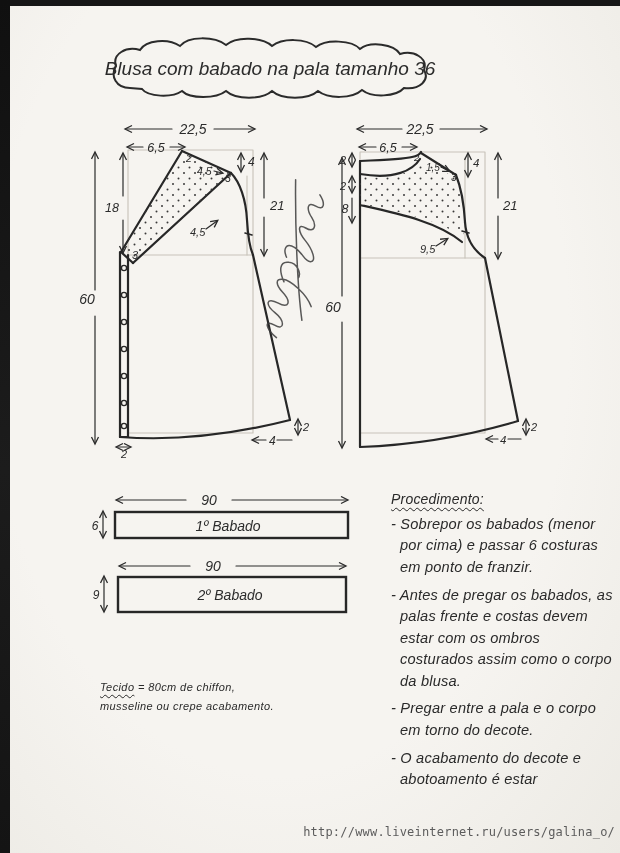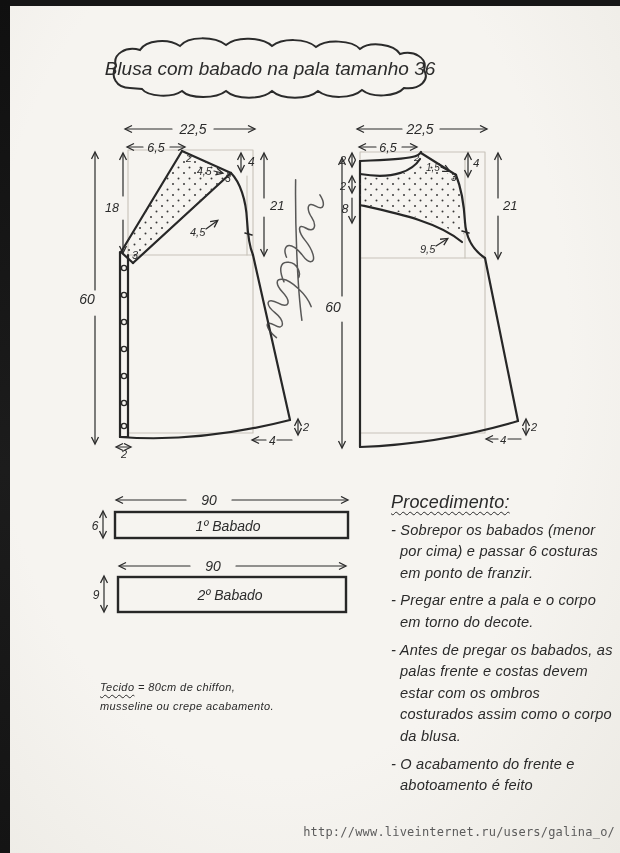--- a/index.html
+++ b/index.html
@@ -8,21 +8,21 @@
     background:radial-gradient(ellipse at 45% 40%, #f6f4f0 60%, #eceae4 100%);
     font-family:"Liberation Sans",sans-serif;color:#2b2b2b;
   }
   .edge-top{position:absolute;left:0;top:0;width:620px;height:6px;background:#161616;}
   .edge-left{position:absolute;left:0;top:0;width:10px;height:853px;background:linear-gradient(180deg,#101010 0%,#1c1c1c 55%,#141414 100%);}
   svg text{font-family:"Liberation Sans",sans-serif;fill:#2b2b2b;font-style:italic;}
   .hand{font-style:italic;color:#2a2a2a;}
   .wavy{text-decoration:underline;text-decoration-style:wavy;text-underline-offset:3px;text-decoration-thickness:1px;}
   .fabric-note{position:absolute;left:100px;top:678px;width:300px;font-size:11px;line-height:1.7;letter-spacing:.4px;}
   .procedure{position:absolute;left:391px;top:489px;width:224px;font-size:14.6px;line-height:1.48;letter-spacing:.2px;}
-  .procedure .heading{font-size:18px;display:inline-block;margin-bottom:4px;font-style:italic;}
+  .procedure .heading{font-size:14px;display:inline-block;margin-bottom:4px;font-style:italic;}
   .procedure p{margin:0 0 6px 0;text-indent:-9px;padding-left:9px;}
   .source-url{position:absolute;right:5px;top:825px;font-family:"DejaVu Sans Mono",monospace;font-size:12px;color:#5c5c5c;letter-spacing:0.2px;font-style:normal;}
 </style>
 </head>
 <body>
 
 <div class="page">
   <div class="edge-top"></div>
   <div class="edge-left"></div>
 
@@ -197,20 +197,20 @@
   
   <div class="fabric-note hand">
     <div><span class="wavy">Tecido</span><span> = 80cm de chiffon,</span></div>
     <div>musseline ou crepe acabamento.</div>
   </div>
 
   
   <div class="procedure hand">
     <span class="heading wavy">Procedimento:</span>
     <p>- Sobrepor os babados (menor por cima) e passar 6 costuras em ponto de franzir.</p>
+    <p>- Antes de pregar os babados, as palas frente e costas devem estar com os ombros costurados assim como o corpo da blusa.</p>
     <p>- Pregar entre a pala e o corpo em torno do decote.</p>
-    <p>- Antes de pregar os babados, as palas frente e costas devem estar com os ombros costurados assim como o corpo da blusa.</p>
-    <p>- O acabamento do frente e abotoamento é feito</p>
+    <p>- O acabamento do decote e abotoamento é estar</p>
   </div>
 
   
   <div class="source-url">http://www.liveinternet.ru/users/galina_o/</div>
 </div>
 
 </body></html>

